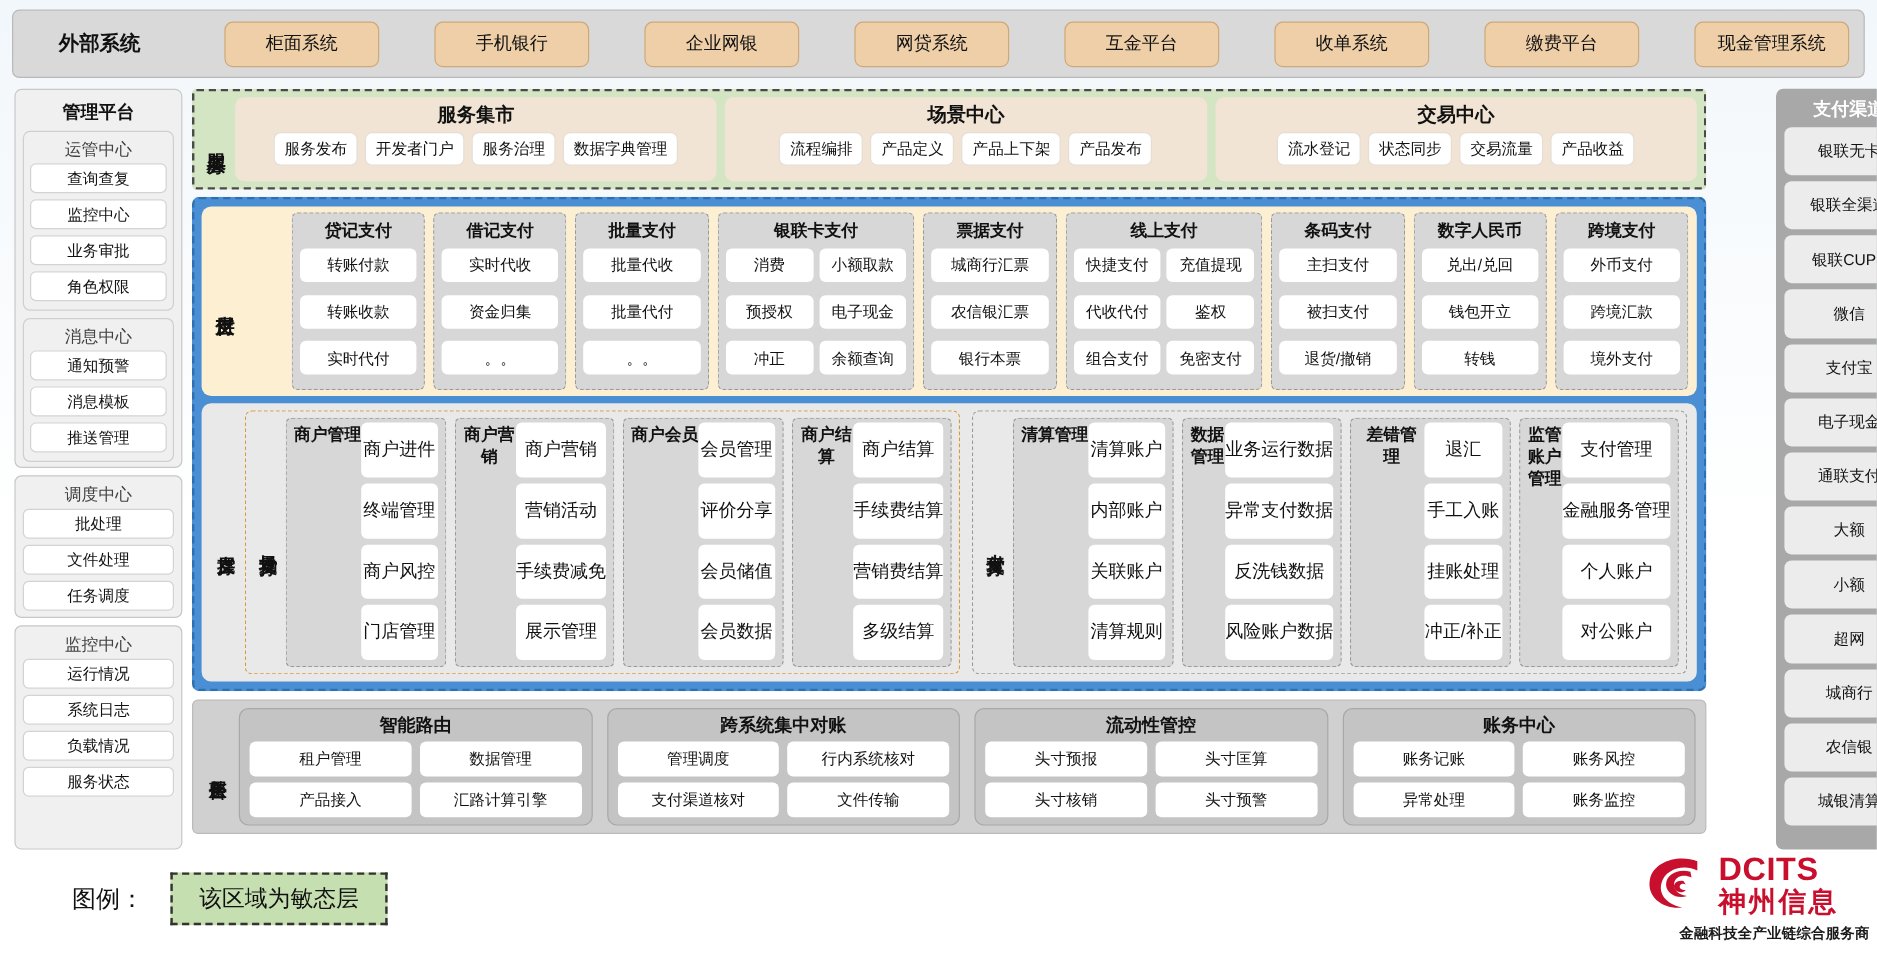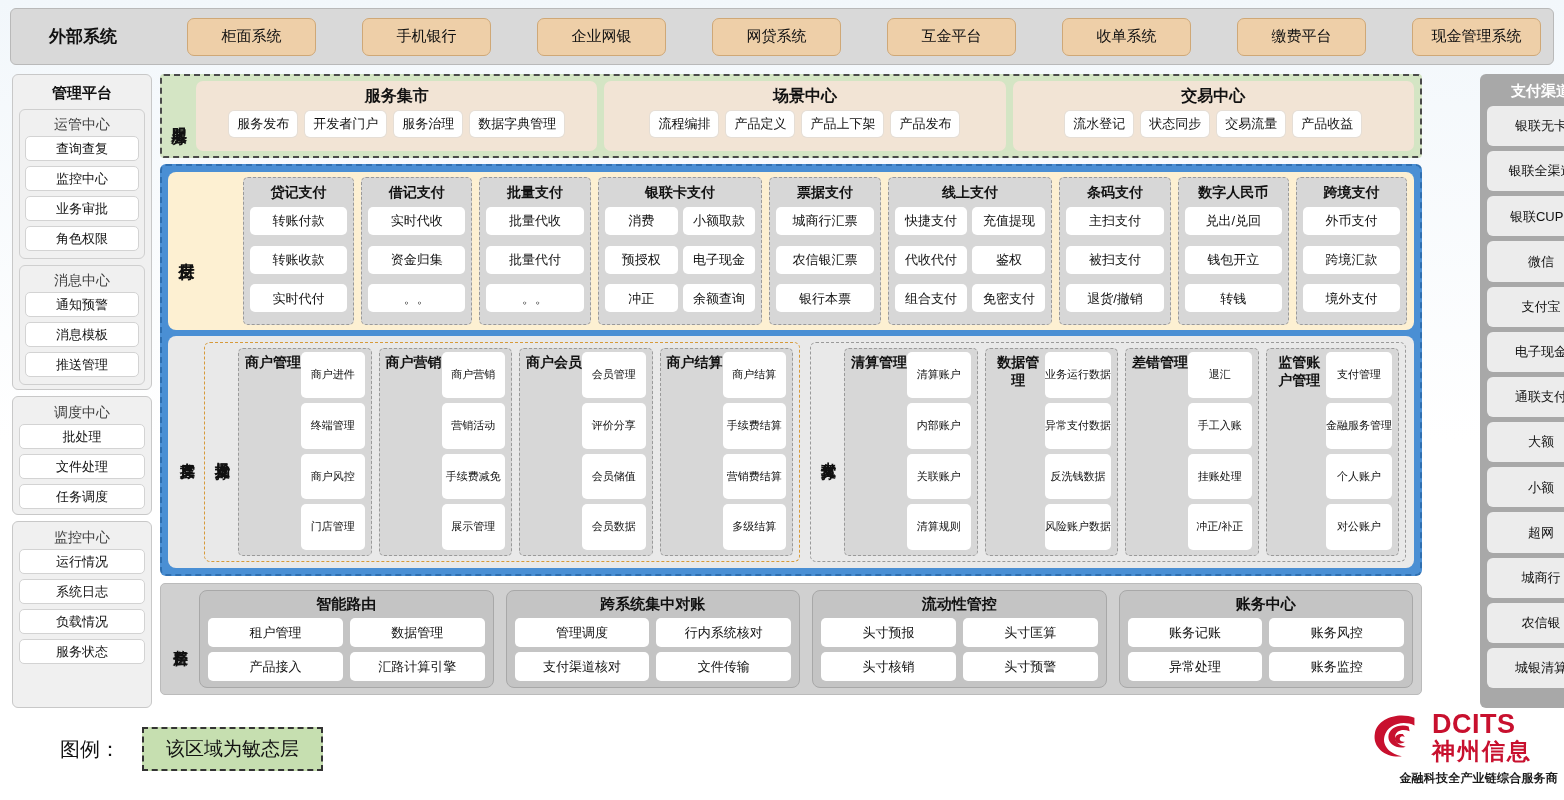--- a/index.html
+++ b/index.html
@@ -104,21 +104,21 @@
   .sup-half.scene { border:1px dashed #d79a3a; }
   .sup-half.paysup { border:1px dashed #9a9a9a; }
   .sup-half > .vlabel { width:22px; font-size:15px; }
   .sup-cols { flex:1; display:flex; gap:7px; }
   .sup-col {
     flex:1 1 0; background:#d7d7d7; border:1px dashed #9a9a9a; border-radius:5px;
     padding:3px 6px 5px; display:flex; flex-direction:row;
   }
   .sup-col .grp-title { padding:2px 0 4px; font-size:14px; }
   .sup-items { flex:1; display:flex; flex-direction:column; gap:5px; }
-  .sup-items .leaf { flex:1; font-size:11px; border:none; }
+  .sup-items .leaf { flex:1; font-size:15px; border:none; }
 
   
   .integ {
     position:absolute; left:160px; top:583px; width:1262px; height:112px;
     background:#d0d0d0; border:1px solid #bbb; border-radius:5px;
     display:flex; align-items:stretch; padding:6px 8px; gap:8px;
   }
   .integ > .vlabel { width:22px; font-size:15px; }
   .integ-groups { flex:1; display:flex; gap:12px; }
   .integ-group {

